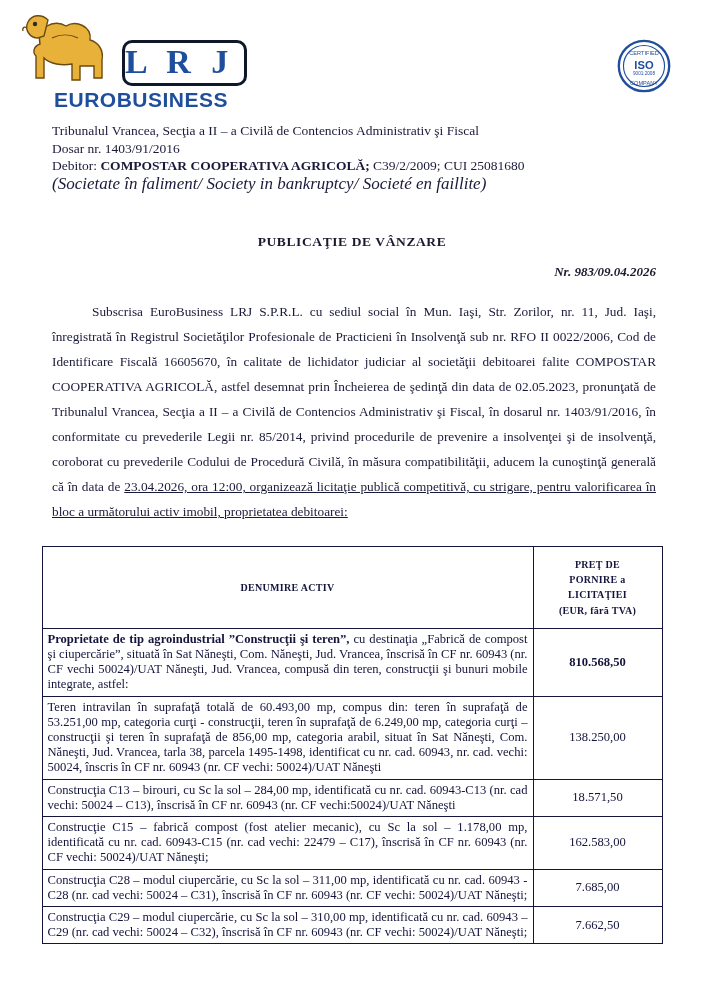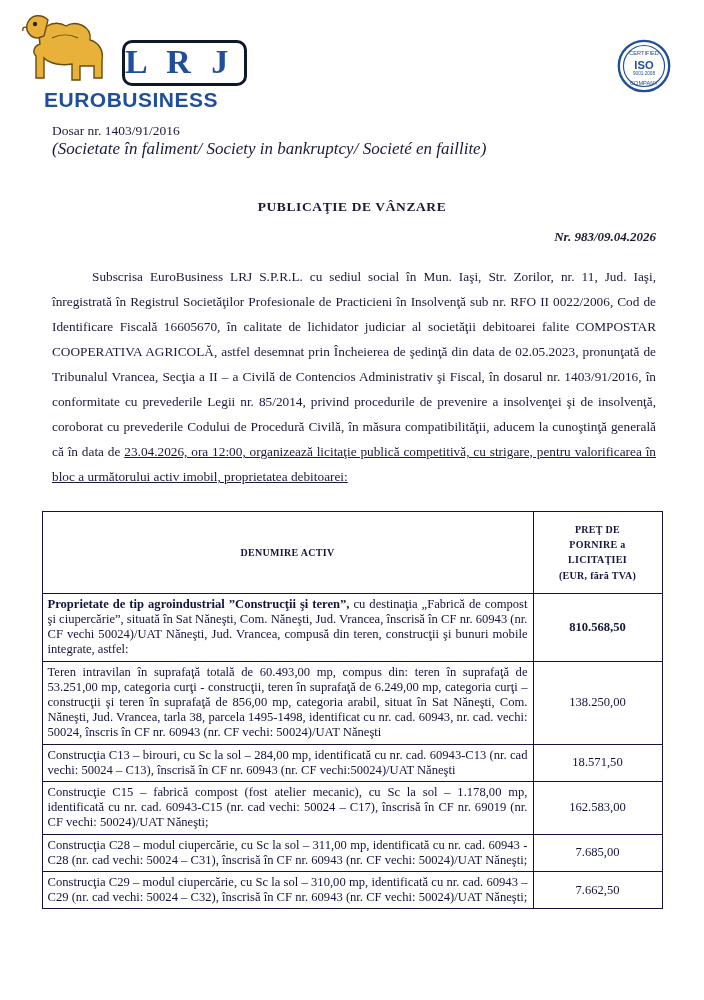--- a/index.html
+++ b/index.html
@@ -54,21 +54,21 @@
   .lrj-text {
     font-family: "Liberation Serif", serif;
     font-size: 34px;
     font-weight: bold;
     color: #1f4e9c;
     letter-spacing: 6px;
     line-height: 36px;
   }
   .eurobusiness {
     position: absolute;
-    left: 26px;
+    left: 36px;
     top: 80px;
     font-family: "Liberation Sans", sans-serif;
     font-size: 21px;
     font-weight: bold;
     color: #1f4e9c;
     letter-spacing: 0.5px;
   }
   .iso-seal {
     position: absolute;
     right: 32px;
@@ -190,21 +190,23 @@
       <circle cx="30" cy="30" r="27" fill="none" stroke="#1f4e9c" stroke-width="2.5"></circle>
       <circle cx="30" cy="30" r="22" fill="none" stroke="#1f4e9c" stroke-width="1.2"></circle>
       <text x="30" y="18" font-size="6" fill="#1f4e9c" text-anchor="middle" font-family="Liberation Sans, sans-serif">CERTIFIED</text>
       <text x="30" y="33" font-size="12" font-weight="bold" fill="#1f4e9c" text-anchor="middle" font-family="Liberation Sans, sans-serif">ISO</text>
       <text x="30" y="40" font-size="5" fill="#1f4e9c" text-anchor="middle" font-family="Liberation Sans, sans-serif">9001:2008</text>
       <text x="30" y="50" font-size="6" fill="#1f4e9c" text-anchor="middle" font-family="Liberation Sans, sans-serif">COMPANY</text>
     </svg>
   </div>
 
   <div class="court-block">
+    <div class="line">Tribunalul Vrancea, Secţia a II – a Civilă de Contencios Administrativ şi Fiscal</div>
     <div class="line">Dosar nr. 1403/91/2016</div>
+    <div class="line"><span>Debitor: </span><span class="debtor-name">COMPOSTAR COOPERATIVA AGRICOLĂ;</span><span> C39/2/2009; CUI 25081680</span></div>
     <div class="line italic-note">(Societate în faliment/ Society in bankruptcy/ Societé en faillite)</div>
   </div>
 
   <div class="doc-title">PUBLICAŢIE DE VÂNZARE</div>
   <div class="doc-number">Nr. 983/09.04.2026</div>
 
   <div class="body-par"><span>Subscrisa EuroBusiness LRJ S.P.R.L. cu sediul social în Mun. Iaşi, Str. Zorilor, nr. 11, Jud. Iaşi, înregistrată în Registrul Societăţilor Profesionale de Practicieni în Insolvenţă sub nr. RFO II 0022/2006, Cod de Identificare Fiscală 16605670, în calitate de lichidator judiciar al societăţii debitoarei falite COMPOSTAR COOPERATIVA AGRICOLĂ, astfel desemnat prin Încheierea de şedinţă din data de 02.05.2023, pronunţată de Tribunalul Vrancea, Secţia a II – a Civilă de Contencios Administrativ şi Fiscal, în dosarul nr. 1403/91/2016, în conformitate cu prevederile Legii nr. 85/2014, privind procedurile de prevenire a insolvenţei şi de insolvenţă, coroborat cu prevederile Codului de Procedură Civilă, în măsura compatibilităţii, aducem la cunoştinţă generală că în data de </span><span class="u">23.04.2026, ora 12:00, organizează licitaţie publică competitivă, cu strigare, pentru valorificarea în bloc a următorului activ imobil, proprietatea debitoarei:</span></div>
 
   <table class="assets">
     <thead>
@@ -225,21 +227,21 @@
       </tr>
       <tr>
         <td class="desc">Teren intravilan în suprafaţă totală de 60.493,00 mp, compus din: teren în suprafaţă de 53.251,00 mp, categoria curţi - construcţii, teren în suprafaţă de 6.249,00 mp, categoria curţi – construcţii şi teren în suprafaţă de 856,00 mp, categoria arabil, situat în Sat Năneşti, Com. Năneşti, Jud. Vrancea, tarla 38, parcela 1495-1498, identificat cu nr. cad. 60943, nr. cad. vechi: 50024, înscris în CF nr. 60943 (nr. CF vechi: 50024)/UAT Năneşti</td>
         <td class="price">138.250,00</td>
       </tr>
       <tr>
         <td class="desc">Construcţia C13 – birouri, cu Sc la sol – 284,00 mp, identificată cu nr. cad. 60943-C13 (nr. cad vechi: 50024 – C13), înscrisă în CF nr. 60943 (nr. CF vechi:50024)/UAT Năneşti</td>
         <td class="price">18.571,50</td>
       </tr>
       <tr>
-        <td class="desc">Construcţie C15 – fabrică compost (fost atelier mecanic), cu Sc la sol – 1.178,00 mp, identificată cu nr. cad. 60943-C15 (nr. cad vechi: 50024 – C17), înscrisă în CF nr. 69019 (nr. CF vechi: 50024)/UAT Năneşti;</td>
+        <td class="desc">Construcţie C15 – fabrică compost (fost atelier mecanic), cu Sc la sol – 1.178,00 mp, identificată cu nr. cad. 60943-C15 (nr. cad vechi: 22479 – C17), înscrisă în CF nr. 60943 (nr. CF vechi: 50024)/UAT Năneşti;</td>
         <td class="price">162.583,00</td>
       </tr>
       <tr>
         <td class="desc">Construcţia C28 – modul ciupercărie, cu Sc la sol – 311,00 mp, identificată cu nr. cad. 60943 - C28 (nr. cad vechi: 50024 – C31), înscrisă în CF nr. 60943 (nr. CF vechi: 50024)/UAT Năneşti;</td>
         <td class="price">7.685,00</td>
       </tr>
       <tr>
         <td class="desc">Construcţia C29 – modul ciupercărie, cu Sc la sol – 310,00 mp, identificată cu nr. cad. 60943 – C29 (nr. cad vechi: 50024 – C32), înscrisă în CF nr. 60943 (nr. CF vechi: 50024)/UAT Năneşti;</td>
         <td class="price">7.662,50</td>
       </tr>

